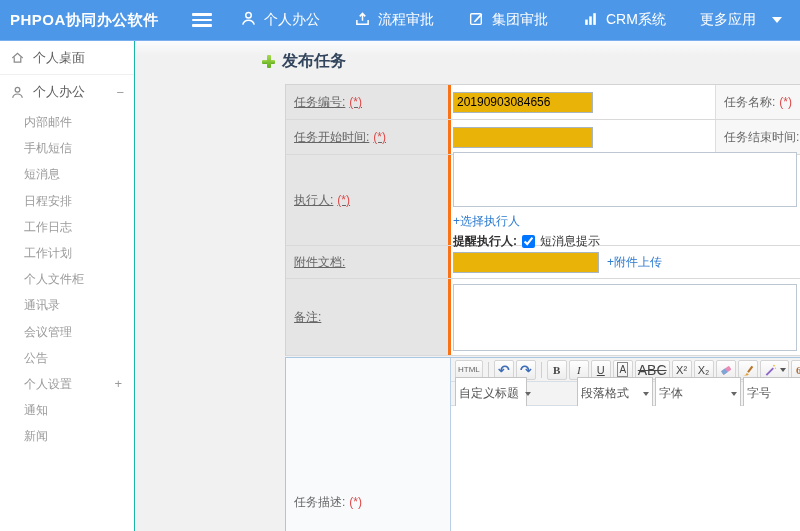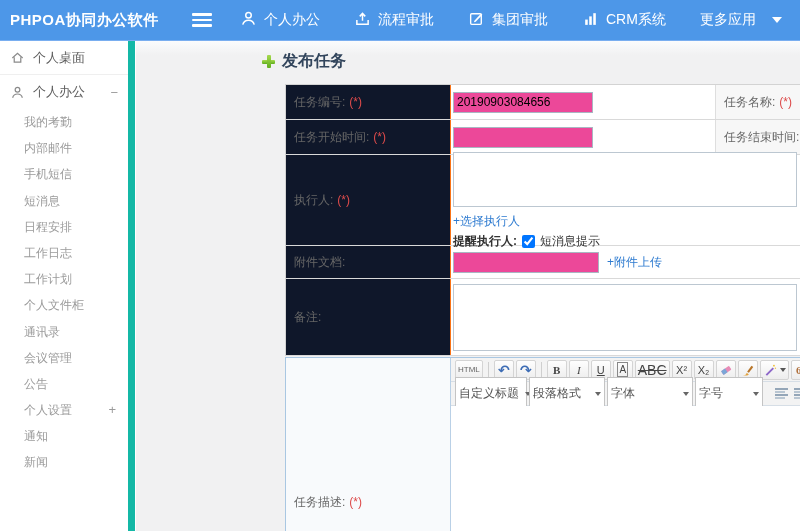--- a/index.html
+++ b/index.html
@@ -14,21 +14,21 @@
   .logo { width:178px; padding-left:10px; font-size:15px; font-weight:bold; letter-spacing:.5px; }
   .hamburger { width:20px; height:14px; margin:0 0 0 14px; cursor:pointer; position:relative; }
   .hamburger i { display:block; height:2.5px; background:#fff; margin:0 0 3px 0; border-radius:1px; }
   .nav { display:flex; align-items:center; margin-left:28px; gap:34px; }
   .nav-item { display:flex; align-items:center; gap:7px; font-size:14px; cursor:pointer; white-space:nowrap; }
   .nav-item svg { width:17px; height:17px; }
   .caret-down { width:0; height:0; border-left:5px solid transparent; border-right:5px solid transparent; border-top:6px solid #fff; margin-left:-18px; }
 
   
   .sidebar { position:absolute; left:0; top:41px; width:135px; height:490px;
-             background:#fff; border-right:7px solid #14b8a6; overflow:hidden; }
+             background:#fff; border-right:1px solid #14b8a6; overflow:hidden; }
   .side-top { display:flex; align-items:center; gap:8px; height:34px; padding:0 10px;
               color:#5c5c5c; font-size:13px; cursor:pointer; }
   .side-top.bordered { border-bottom:1px solid #efefef; }
   .side-top svg { width:15px; height:15px; flex:0 0 15px; }
   .side-toggle { margin-left:auto; color:#9a9a9a; font-size:13px; }
   .side-sub { height:26.2px; line-height:26.2px; padding-left:24px; color:#9b9b9b;
               font-size:12px; cursor:pointer; position:relative; white-space:nowrap; }
   .side-sub .side-toggle { position:absolute; right:12px; top:0; }
 
   
@@ -40,27 +40,27 @@
                        background:linear-gradient(#a6d94d,#5fae1e); border-radius:1px; }
   .plus-icon::after { content:""; position:absolute; left:5px; top:0; width:4px; height:13px;
                       background:linear-gradient(#a6d94d,#5fae1e); border-radius:1px; }
   .page-title { font-size:16px; font-weight:bold; color:#32455c; }
 
   
   .form-table { position:absolute; left:149px; top:43px; width:900px;
                 border:1px solid #d3d3d3; border-bottom:none; background:#fff; }
   .frow { display:flex; border-bottom:1px solid #d9d9d9; }
   .fcell { display:flex; align-items:center; }
-  .flabel { width:165px; flex:0 0 165px; background:#0f172a; border-right:1px solid #f97316;
-            padding-left:8px; color:#666; }
+  .flabel { width:165px; flex:0 0 165px; background:#e5e5e5; border-right:3px solid #f97316;
+            padding-left:8px; color:#666;text-decoration:underline; }
   .fvalue { width:265px; flex:0 0 265px; border-right:1px solid #dedede; padding-left:2px; }
   .flabel2 { width:185px; flex:0 0 185px; background:#f7f7f7; border-right:1px solid #dedede; padding-left:8px; color:#666; }
   .fspan { flex:1 1 auto; padding-left:2px; }
   .req { color:#dd4b4b; font-style:normal; margin-left:4px; }
-  .txt-input { height:21px; border:1px solid #a9b6c2; background:#ec4899; font-size:12px; padding:0 3px;
+  .txt-input { height:21px; border:1px solid #a9b6c2; background:#eab308; font-size:12px; padding:0 3px;
                font-family:"Liberation Sans","DejaVu Sans",sans-serif; }
   .w140 { width:140px; } .w146 { width:146px; }
   .big-area { width:344px; height:55px; border:1px solid #bcc7d1; resize:none;
               font-family:"Liberation Sans","DejaVu Sans",sans-serif; }
   .link { color:#2e7bd0; text-decoration:none; cursor:pointer; }
   .executor-block { padding:4px 0 3px 0; }
   .remind-line { display:flex; align-items:center; gap:5px; margin-top:3px; color:#333; }
   .remind-label { font-weight:bold; color:#333; }
   .remind-line input { width:13px; height:13px; }
   .choose-line { margin-top:3px; }
@@ -157,21 +157,20 @@
       <span>个人桌面</span>
     </div>
     <div class="side-top">
       <svg viewBox="0 0 16 16">
           <circle cx="8" cy="5" r="2.5" fill="none" stroke="#8a8a8a" stroke-width="1.3"></circle>
           <path d="M2.8 13.6c.8-2.8 2.9-4 5.2-4s4.4 1.2 5.2 4" fill="none" stroke="#8a8a8a" stroke-width="1.3"></path>
         </svg>
       <span>个人办公</span>
       <span class="side-toggle">−</span>
     </div>
-    <div class="side-sub"><span>我的考勤</span></div>
     <div class="side-sub"><span>内部邮件</span></div>
     <div class="side-sub"><span>手机短信</span></div>
     <div class="side-sub"><span>短消息</span></div>
     <div class="side-sub"><span>日程安排</span></div>
     <div class="side-sub"><span>工作日志</span></div>
     <div class="side-sub"><span>工作计划</span></div>
     <div class="side-sub"><span>个人文件柜</span></div>
     <div class="side-sub"><span>通讯录</span></div>
     <div class="side-sub"><span>会议管理</span></div>
     <div class="side-sub"><span>公告</span></div>
@@ -304,21 +303,21 @@
             </span>
           <span class="ed-btn g-quote">66</span>
 
         </div>
 
         <div class="ed-toolbar">
           <span class="ed-select" style="width:72px;">
               <span>自定义标题</span>
               <span class="ed-caret"></span>
             </span>
-          <span class="ed-select" style="width:76px;">
+          <span class="ed-select" style="width:76px;margin-left:48px;">
               <span>段落格式</span>
               <span class="ed-caret"></span>
             </span>
           <span class="ed-select" style="width:86px;">
               <span>字体</span>
               <span class="ed-caret"></span>
             </span>
           <span class="ed-select" style="width:68px;">
               <span>字号</span>
               <span class="ed-caret"></span>

